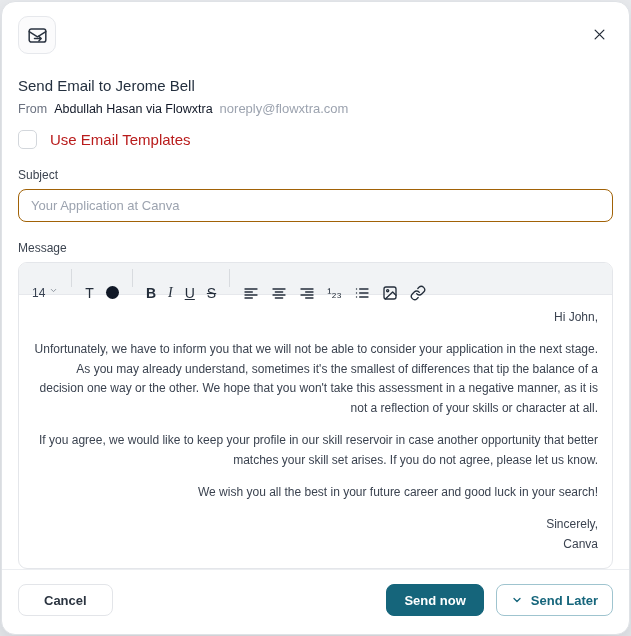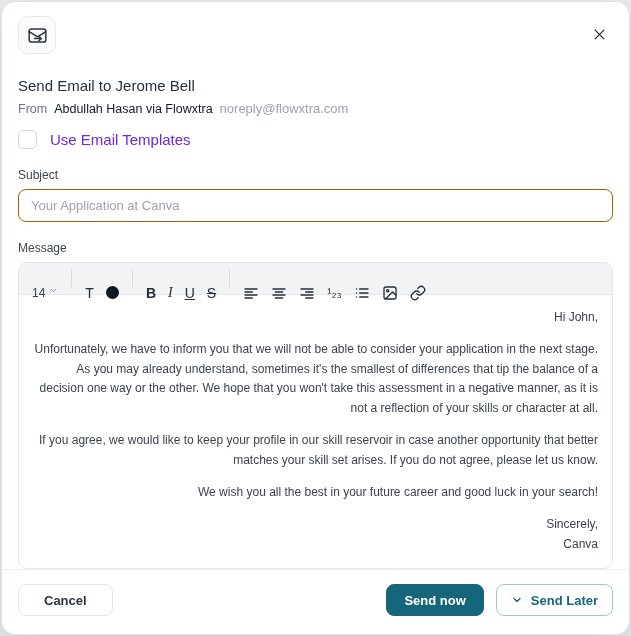--- a/index.html
+++ b/index.html
@@ -37,21 +37,21 @@
   .from-row { margin-top:7px; display:flex; align-items:baseline; gap:7px;text-align:center; }
   .from-label { font-size:12.5px; color:#6b7280; }
   .from-name  { font-size:12.5px; font-weight:400; color:#111827; }
   .from-email { font-size:13px; color:#9ca3af; }
   
   .tpl-row { margin-top:14px; display:flex; align-items:center; gap:13px; }
   .checkbox {
     width:19px; height:19px; border:1.5px solid #d3d7dc; border-radius:5px;
     background:#fff; cursor:pointer;
   }
-  .tpl-label { font-size:15px; font-weight:500; color:#6d28d9; cursor:pointer; }
+  .tpl-label { font-size:15px; font-weight:500; color:#b91c1c; cursor:pointer; }
   
   .field-label { margin-top:19px; font-size:12px; font-weight:500; color:#3c4450; }
   .subject-input {
     margin-top:7px; width:100%; height:33px;
     border:1px solid #a16207; border-radius:8px;
     padding:0 12px; font-size:13px; color:#1f2937;
     font-family:"Liberation Sans", sans-serif; outline:none;
   }
   .subject-input::placeholder { color:#9ca3af; }
   

